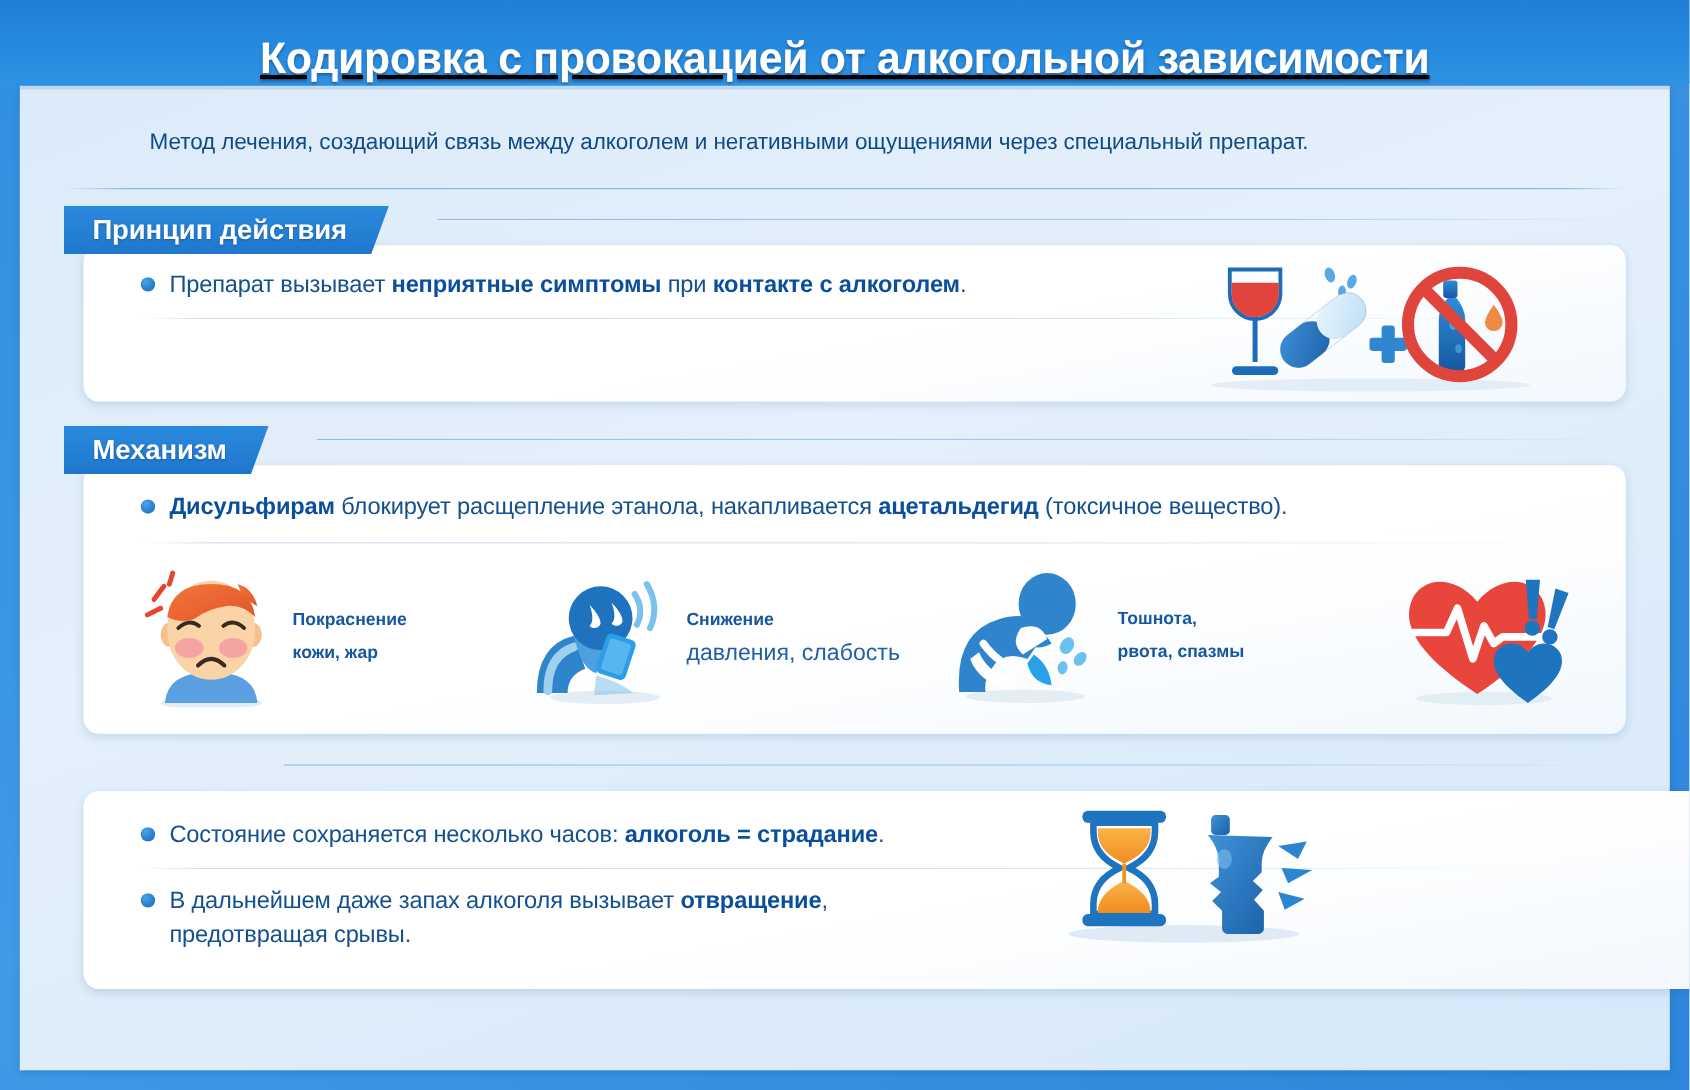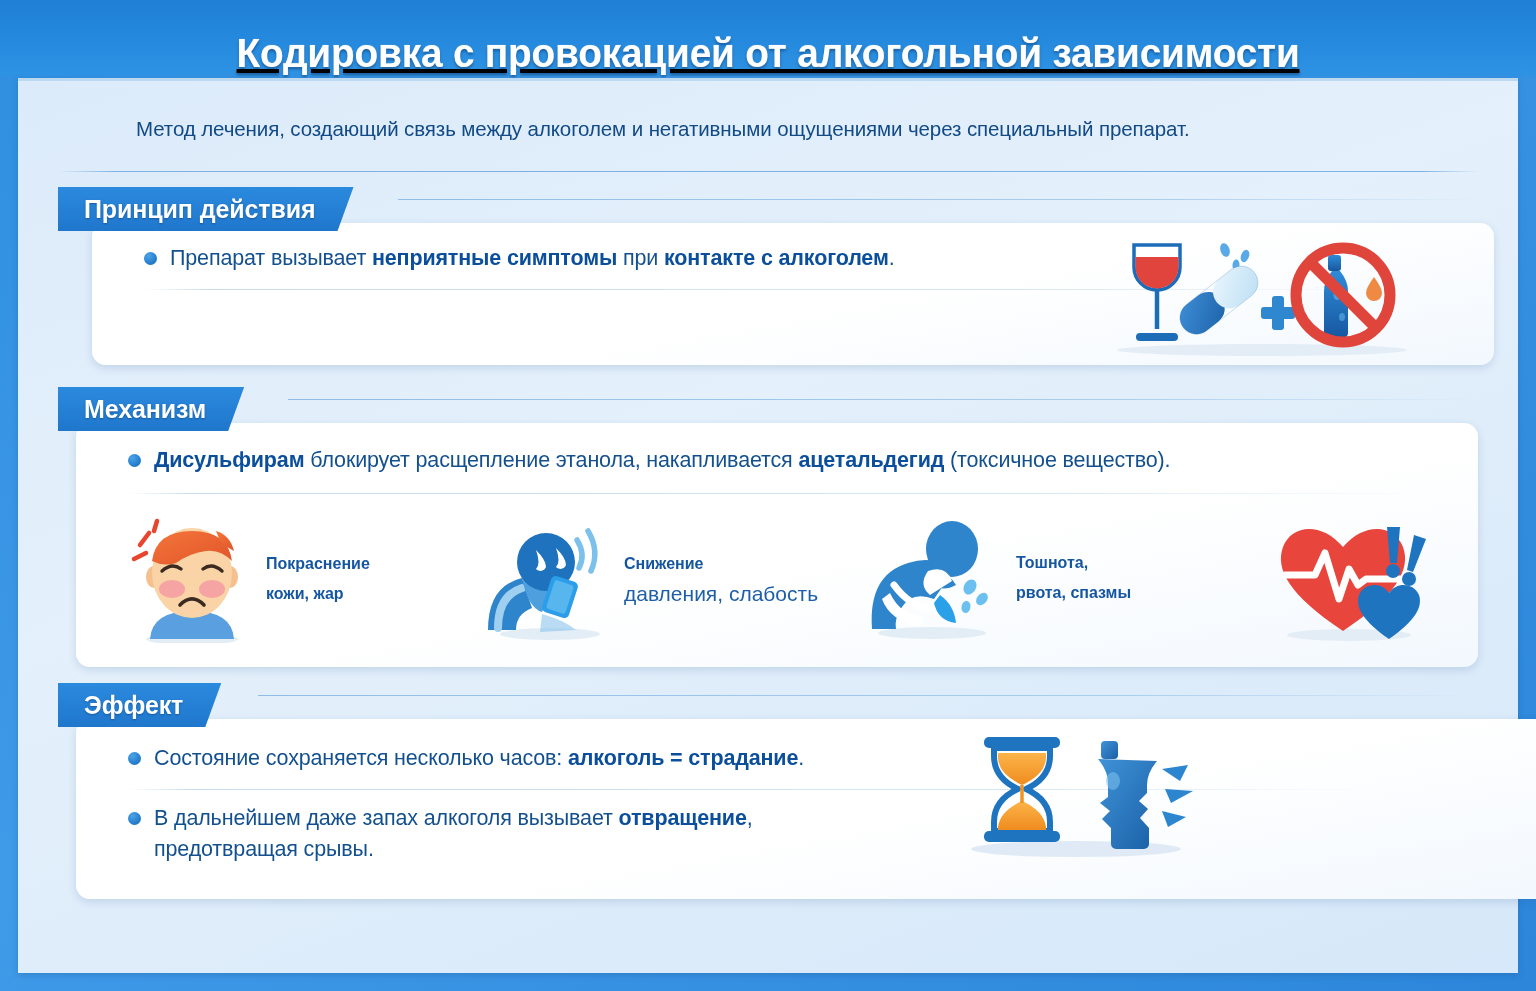--- a/index.html
+++ b/index.html
@@ -178,21 +178,21 @@
   <div id="panel">
 
     <div id="intro">Метод лечения, создающий связь между алкоголем и негативными ощущениями через специальный препарат.</div>
     <div id="intro-rule"></div>
 
     <div class="section" style="left:40px; top:106px; width:1420px; height:180px;">
 
       <div class="tab-rule" style="left:340px; width:1080px;"></div>
       <div class="tab" style="margin-left:0;">Принцип действия</div>
 
-      <div class="card" style="position:absolute; left:18px; top:36px; width:1402px; height:142px;margin-left:16px;">
+      <div class="card" style="position:absolute; left:18px; top:36px; width:1402px; height:142px;">
 
         <div class="bullet-row" style="left:52px; top:20px; width:900px;">
           <span class="dot"></span>
           <span class="btext">
             <span>Препарат вызывает </span><b>неприятные симптомы</b><span> при </span><b>контакте с алкоголем</b><span>.</span>
           </span>
         </div>
 
         <div class="inner-rule" style="left:52px; top:66px; width:1250px;"></div>
 
@@ -370,21 +370,20 @@
               </g>
             </svg>
           </span>
         </div>
       </div>
     </div>
 
     <div class="section" style="left:40px; top:602px; width:1420px; height:215px;">
 
       <div class="tab-rule" style="left:200px; width:1220px;"></div>
-      <div class="tab">Эффект</div>
 
       <div class="card" style="position:absolute; left:18px; top:36px; width:1478px; height:180px;">
 
         <div class="bullet-row" style="left:52px; top:24px; width:900px;">
           <span class="dot"></span>
           <span class="btext">
             <span>Состояние сохраняется несколько часов: </span><b>алкоголь = страдание</b><span>.</span>
           </span>
         </div>
 

